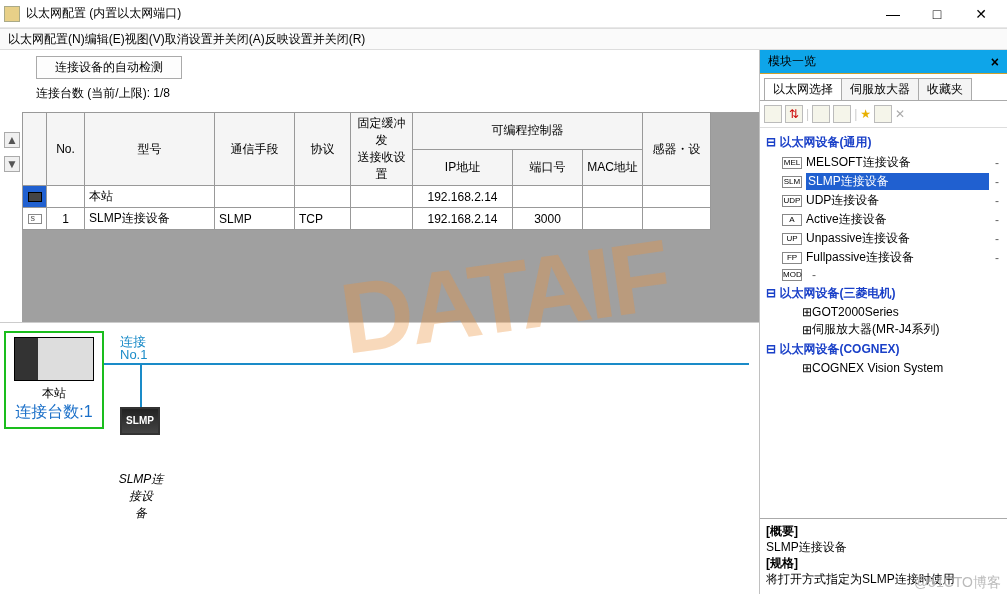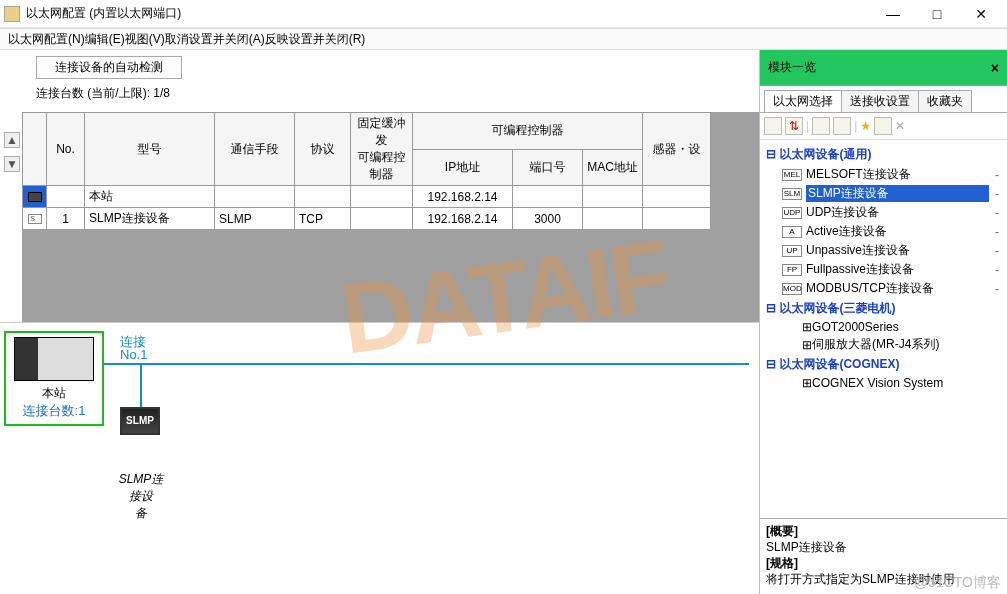--- a/index.html
+++ b/index.html
@@ -24,28 +24,28 @@
 .grid th, .grid td { border: 1px solid #999; background: #fff; padding: 2px 4px; font-weight: normal; }
 .grid th { background: #f5f5f5; }
 .grid .iconcell { width: 24px; height: 18px; }
 .grid .dev-a { background: #444; border: 1px solid #000; width: 14px; height: 10px; margin: 0 auto; }
 .grid .dev-b { background: #fff; border: 1px solid #888; width: 14px; height: 10px; margin: 0 auto; position: relative; }
 .grid .dev-b::before { content:"s"; position:absolute; top:-2px; left:2px; font-size:9px; color:#555; }
 .diagram { flex: 1; position: relative; background: #fff; border-top: 1px solid #ccc; }
 .hostbox { position: absolute; left: 4px; top: 8px; width: 100px; border: 2px solid #1abd1d; padding: 4px; text-align: center; }
 .hostimg { width: 80px; height: 44px; border: 1px solid #000; margin: 0 auto 4px; background: linear-gradient(90deg,#333 30%,#ddd 30%); }
 .hostlabel { font-size: 12px; }
-.hostcount { color: #1a6fc8; font-size: 13px; }
+.hostcount { color: #1a6fc8; font-size: 16px; }
 .hline { position: absolute; top: 40px; left: 104px; right: 10px; height: 2px; background: #1a8bc8; }
 .connlabel { position: absolute; left: 120px; top: 12px; color: #1a8bc8; font-size: 13px; text-align: left; line-height: 13px; }
 .vline { position: absolute; left: 140px; top: 40px; width: 2px; height: 44px; background: #1a8bc8; }
 .slmpbox { position: absolute; left: 120px; top: 84px; width: 40px; height: 28px; border: 2px solid #333; background: linear-gradient(#222,#444); color: #fff; font-size: 10px; font-weight: bold; text-align: center; line-height: 24px; }
 .slmplabel { position: absolute; left: 113px; top: 148px; font-size: 12px; text-align: center; width: 56px; font-style: italic; }
 .diagramfoot { height: 18px; }
-.panelhdr { background: #22c55e; color: #000; padding: 9px 8px; display: flex; align-items: center; border-bottom: 1px solid #cca030; }
+.panelhdr { background: #0ea5e9; color: #000; padding: 3px 8px; display: flex; align-items: center; border-bottom: 1px solid #cca030; }
 .panelhdr .x { margin-left: auto; font-weight: bold; font-size: 14px; }
 .tabs { display: flex; padding: 4px 4px 0 4px; border-bottom: 1px solid #aaa; gap: 0; }
 .tab { border: 1px solid #aaa; border-bottom: none; padding: 2px 8px; background: #f4f4f4; margin-right: -1px; }
 .tab.active { background: #fff; }
 .toolbar { padding: 4px; display: flex; gap: 3px; align-items: center; border-bottom: 1px solid #ddd; }
 .tbicon { width: 18px; height: 18px; border: 1px solid #bbb; background: #f5f5ea; }
 .tree { flex: 1; overflow: auto; padding: 4px 2px; font-family: SimSun, monospace; font-size: 12px; }
 .tree .cat { color: #1a40c8; font-weight: bold; padding: 2px 4px; }
 .tree .item { display: flex; align-items: center; padding: 1px 0 1px 20px; }
 .tree .item .ic { width: 20px; height: 12px; margin-right: 4px; border: 1px solid #888; font-size: 8px; text-align: center; line-height: 10px; }
@@ -97,21 +97,21 @@
       <div class="gridarea">
         <table class="grid">
           <tbody>
               <tr>
             <th rowspan="2" class="iconcell"></th>
             <th rowspan="2" style="width:38px">No.</th>
             <th rowspan="2" style="width:130px">型号</th>
             <th rowspan="2" style="width:80px">通信手段</th>
             <th rowspan="2" style="width:56px">协议</th>
             <th rowspan="2" style="width:62px;white-space:pre-line">固定缓冲发
-可编程控制器</th>
+送接收设置</th>
             <th colspan="3">可编程控制器</th>
             <th rowspan="2" style="width:68px">感器・设</th>
           </tr>
           <tr>
             <th style="width:100px">IP地址</th>
             <th style="width:70px">端口号</th>
             <th style="width:60px">MAC地址</th>
           </tr>
           <tr>
             <td class="iconcell" style="background:#2060d0">
@@ -163,21 +163,21 @@
     <div class="diagramfoot"></div>
   </div>
 
   <div class="right">
     <div class="panelhdr">
       <span>模块一览</span>
       <span class="x">×</span>
     </div>
     <div class="tabs">
       <div class="tab active">以太网选择</div>
-      <div class="tab">送接收设置</div>
+      <div class="tab">伺服放大器</div>
       <div class="tab">收藏夹</div>
     </div>
     <div class="toolbar">
       <div class="tbicon"></div>
       <div class="tbicon" style="color:#c00;line-height:16px;text-align:center">⇅</div>
       <span style="color:#ccc">|</span>
       <div class="tbicon"></div>
       <div class="tbicon"></div>
       <span style="color:#ccc">|</span>
       <span style="color:#e8b000">★</span>
@@ -212,21 +212,20 @@
             <span class="lbl">Unpassive连接设备</span>
             <span class="dash">-</span>
           </div>
           <div class="item">
             <span class="ic">FP</span>
             <span class="lbl">Fullpassive连接设备</span>
             <span class="dash">-</span>
           </div>
           <div class="item">
             <span class="ic">MOD</span>
-            <span class="lbl">MODBUS/TCP连接设备</span>
             <span class="dash">-</span>
           </div>
         </div>
       <div class="cat">⊟ <span>以太网设备(三菱电机)</span></div>
       <div class="sub">
           <div class="item">⊞ <span class="lbl">GOT2000Series</span></div>
         </div>
       <div class="sub">
           <div class="item">⊞ <span class="lbl">伺服放大器(MR-J4系列)</span></div>
         </div>

